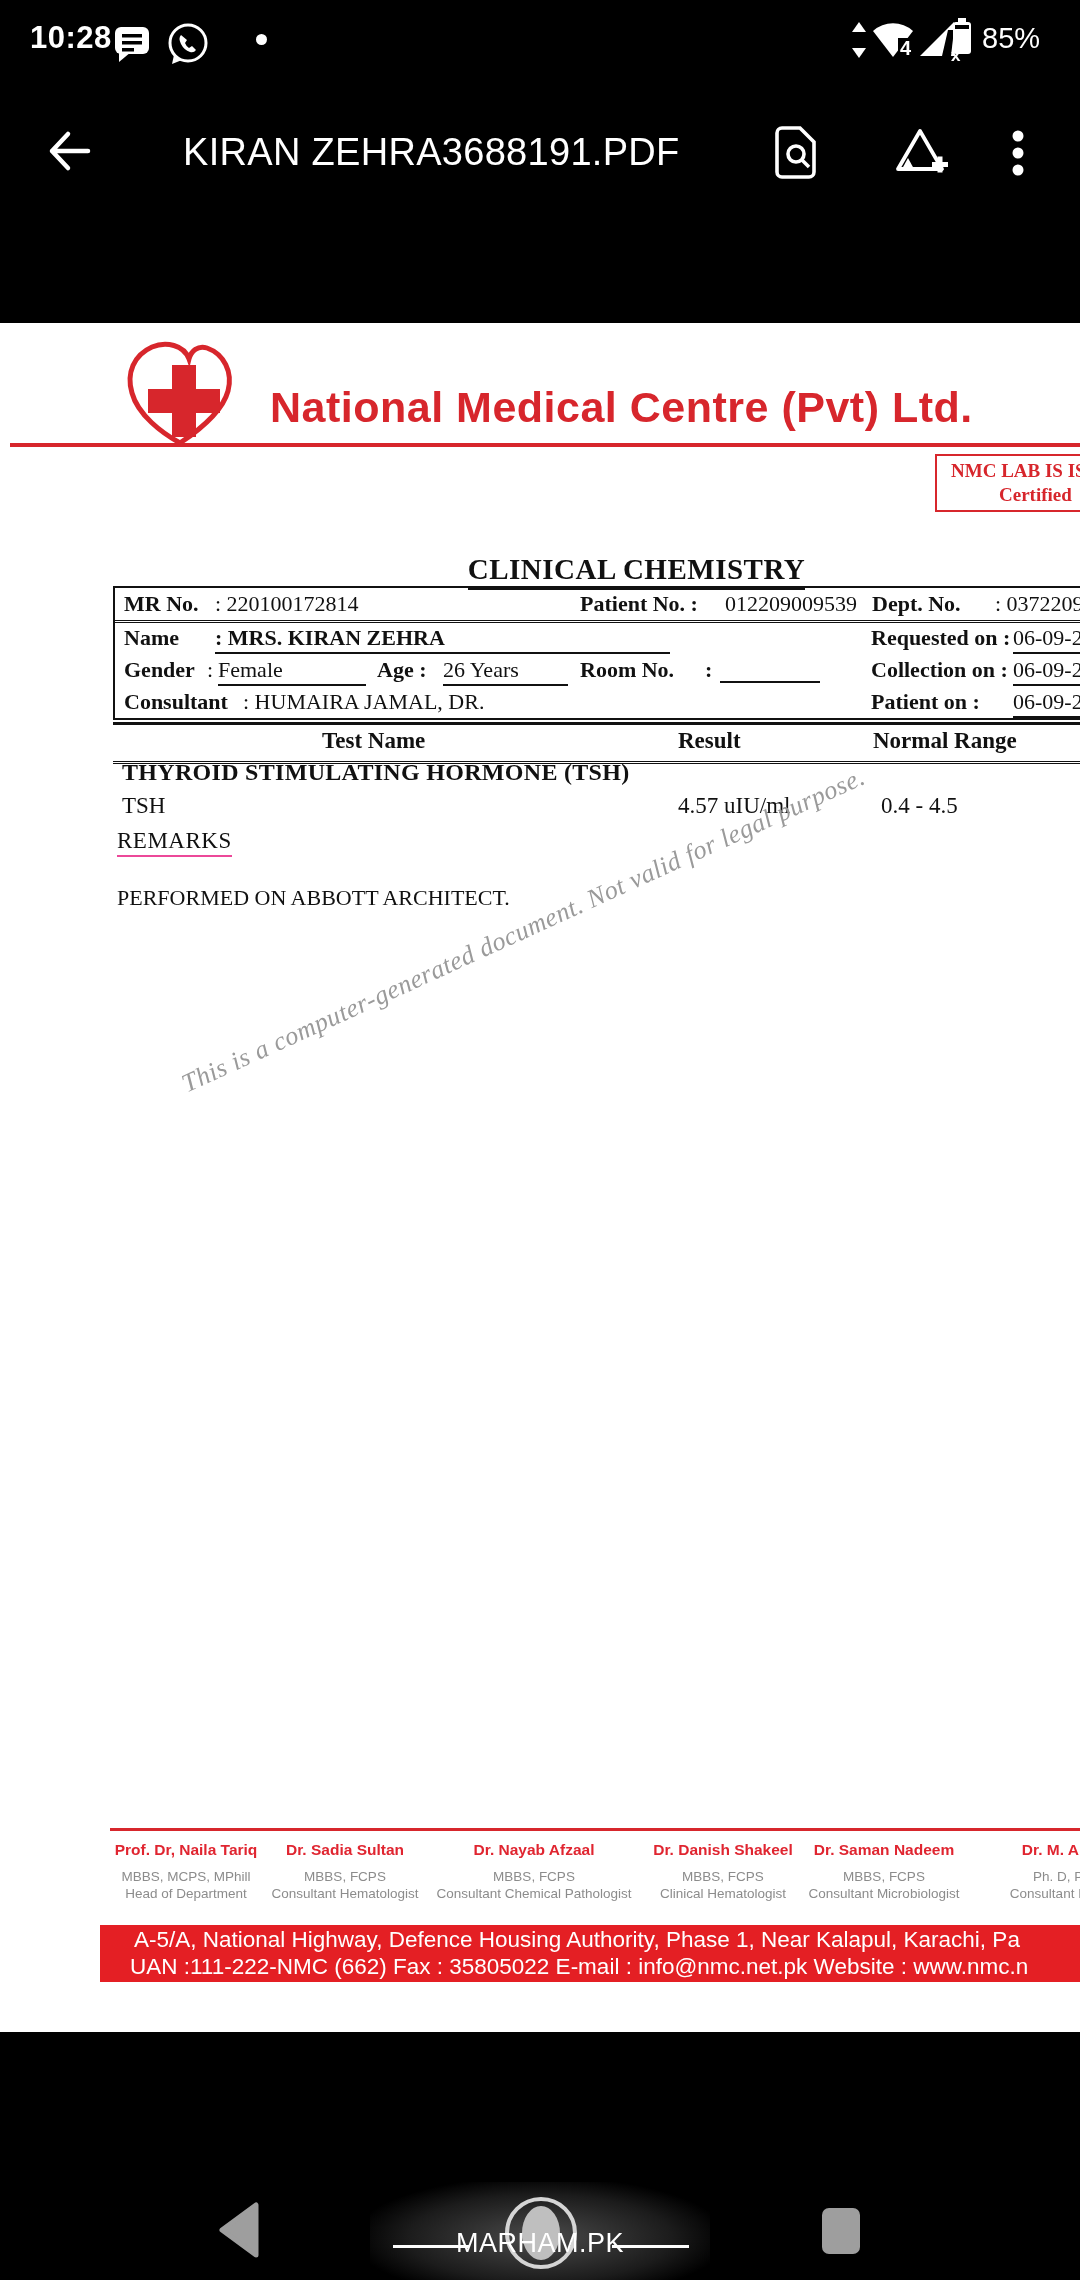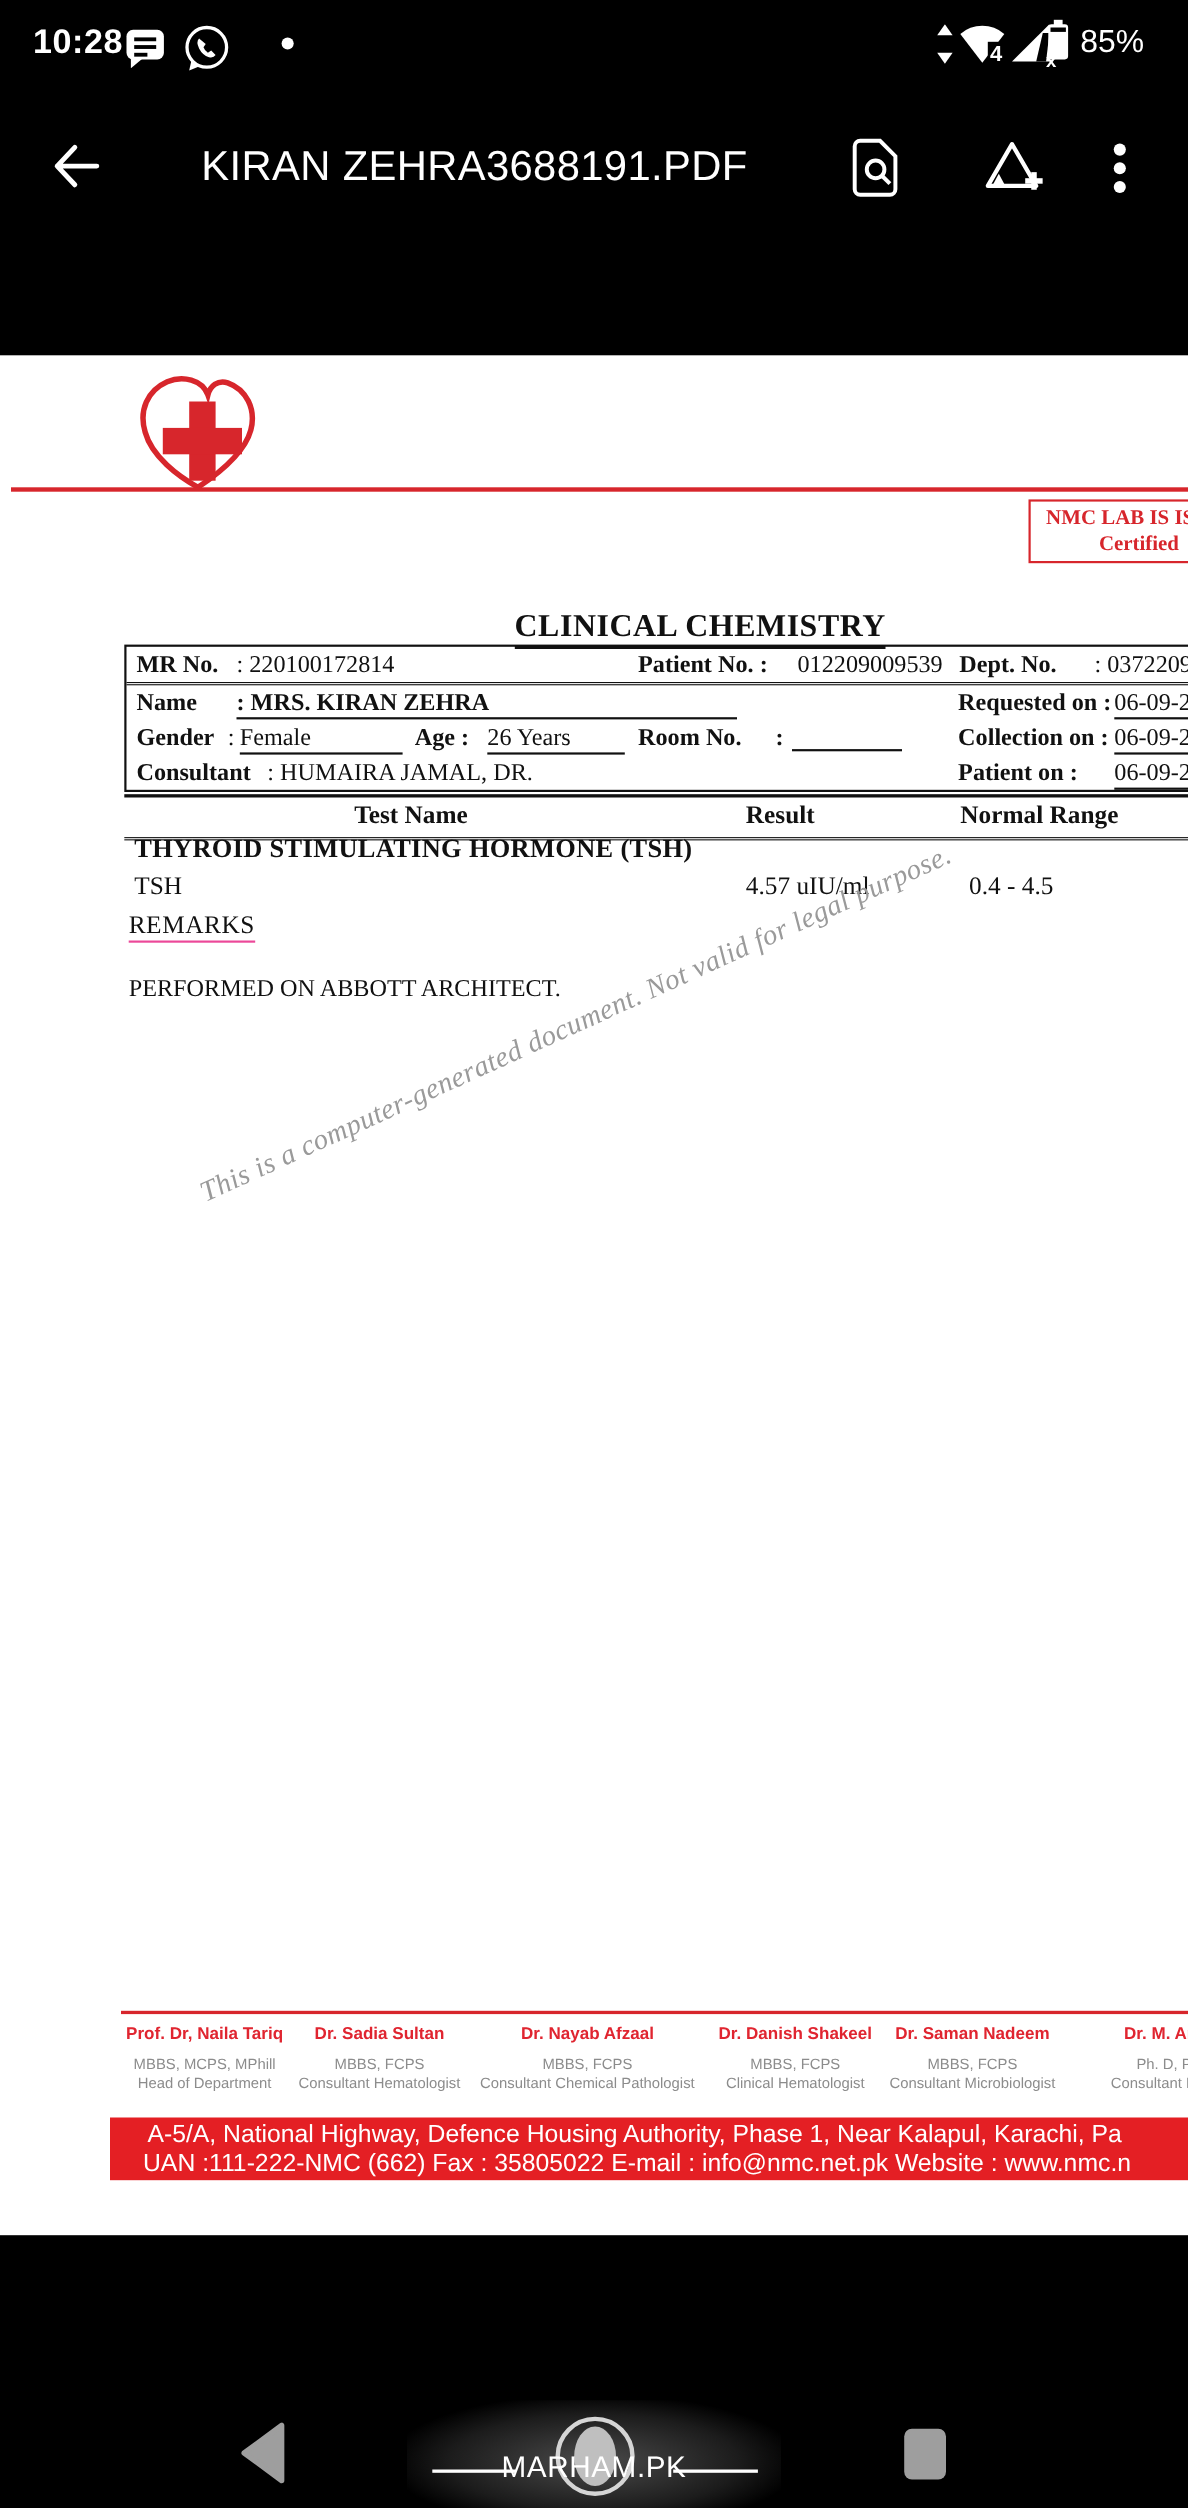--- a/index.html
+++ b/index.html
@@ -141,20 +141,21 @@
 
 <div class="abs page">
 
   <svg class="abs" style="left:114px;top:16px;" width="150" height="112">
     <path d="M75 20 C70 6 52 2 38 8 C20 16 12 34 18 54 C24 76 48 94 66 104 C84 92 108 74 114 52 C119 33 110 15 93 9 C84 6 77 12 75 20 Z" fill="none" stroke="#d7262c" stroke-width="5"></path>
     <g fill="#d7262c">
       <rect x="58" y="26" width="24" height="72"></rect>
       <rect x="34" y="50" width="72" height="24"></rect>
     </g>
   </svg>
+  <div class="abs brand-name">National Medical Centre (Pvt) Ltd.</div>
   <div class="abs header-rule"></div>
 
   <div class="abs iso-badge">
     <div class="iso-line1">NMC LAB IS ISO 90</div>
     <div class="iso-line2">Certified</div>
   </div>
 
   <div class="abs section-title"><span>CLINICAL CHEMISTRY</span></div>
 
   <div class="abs info-box">

